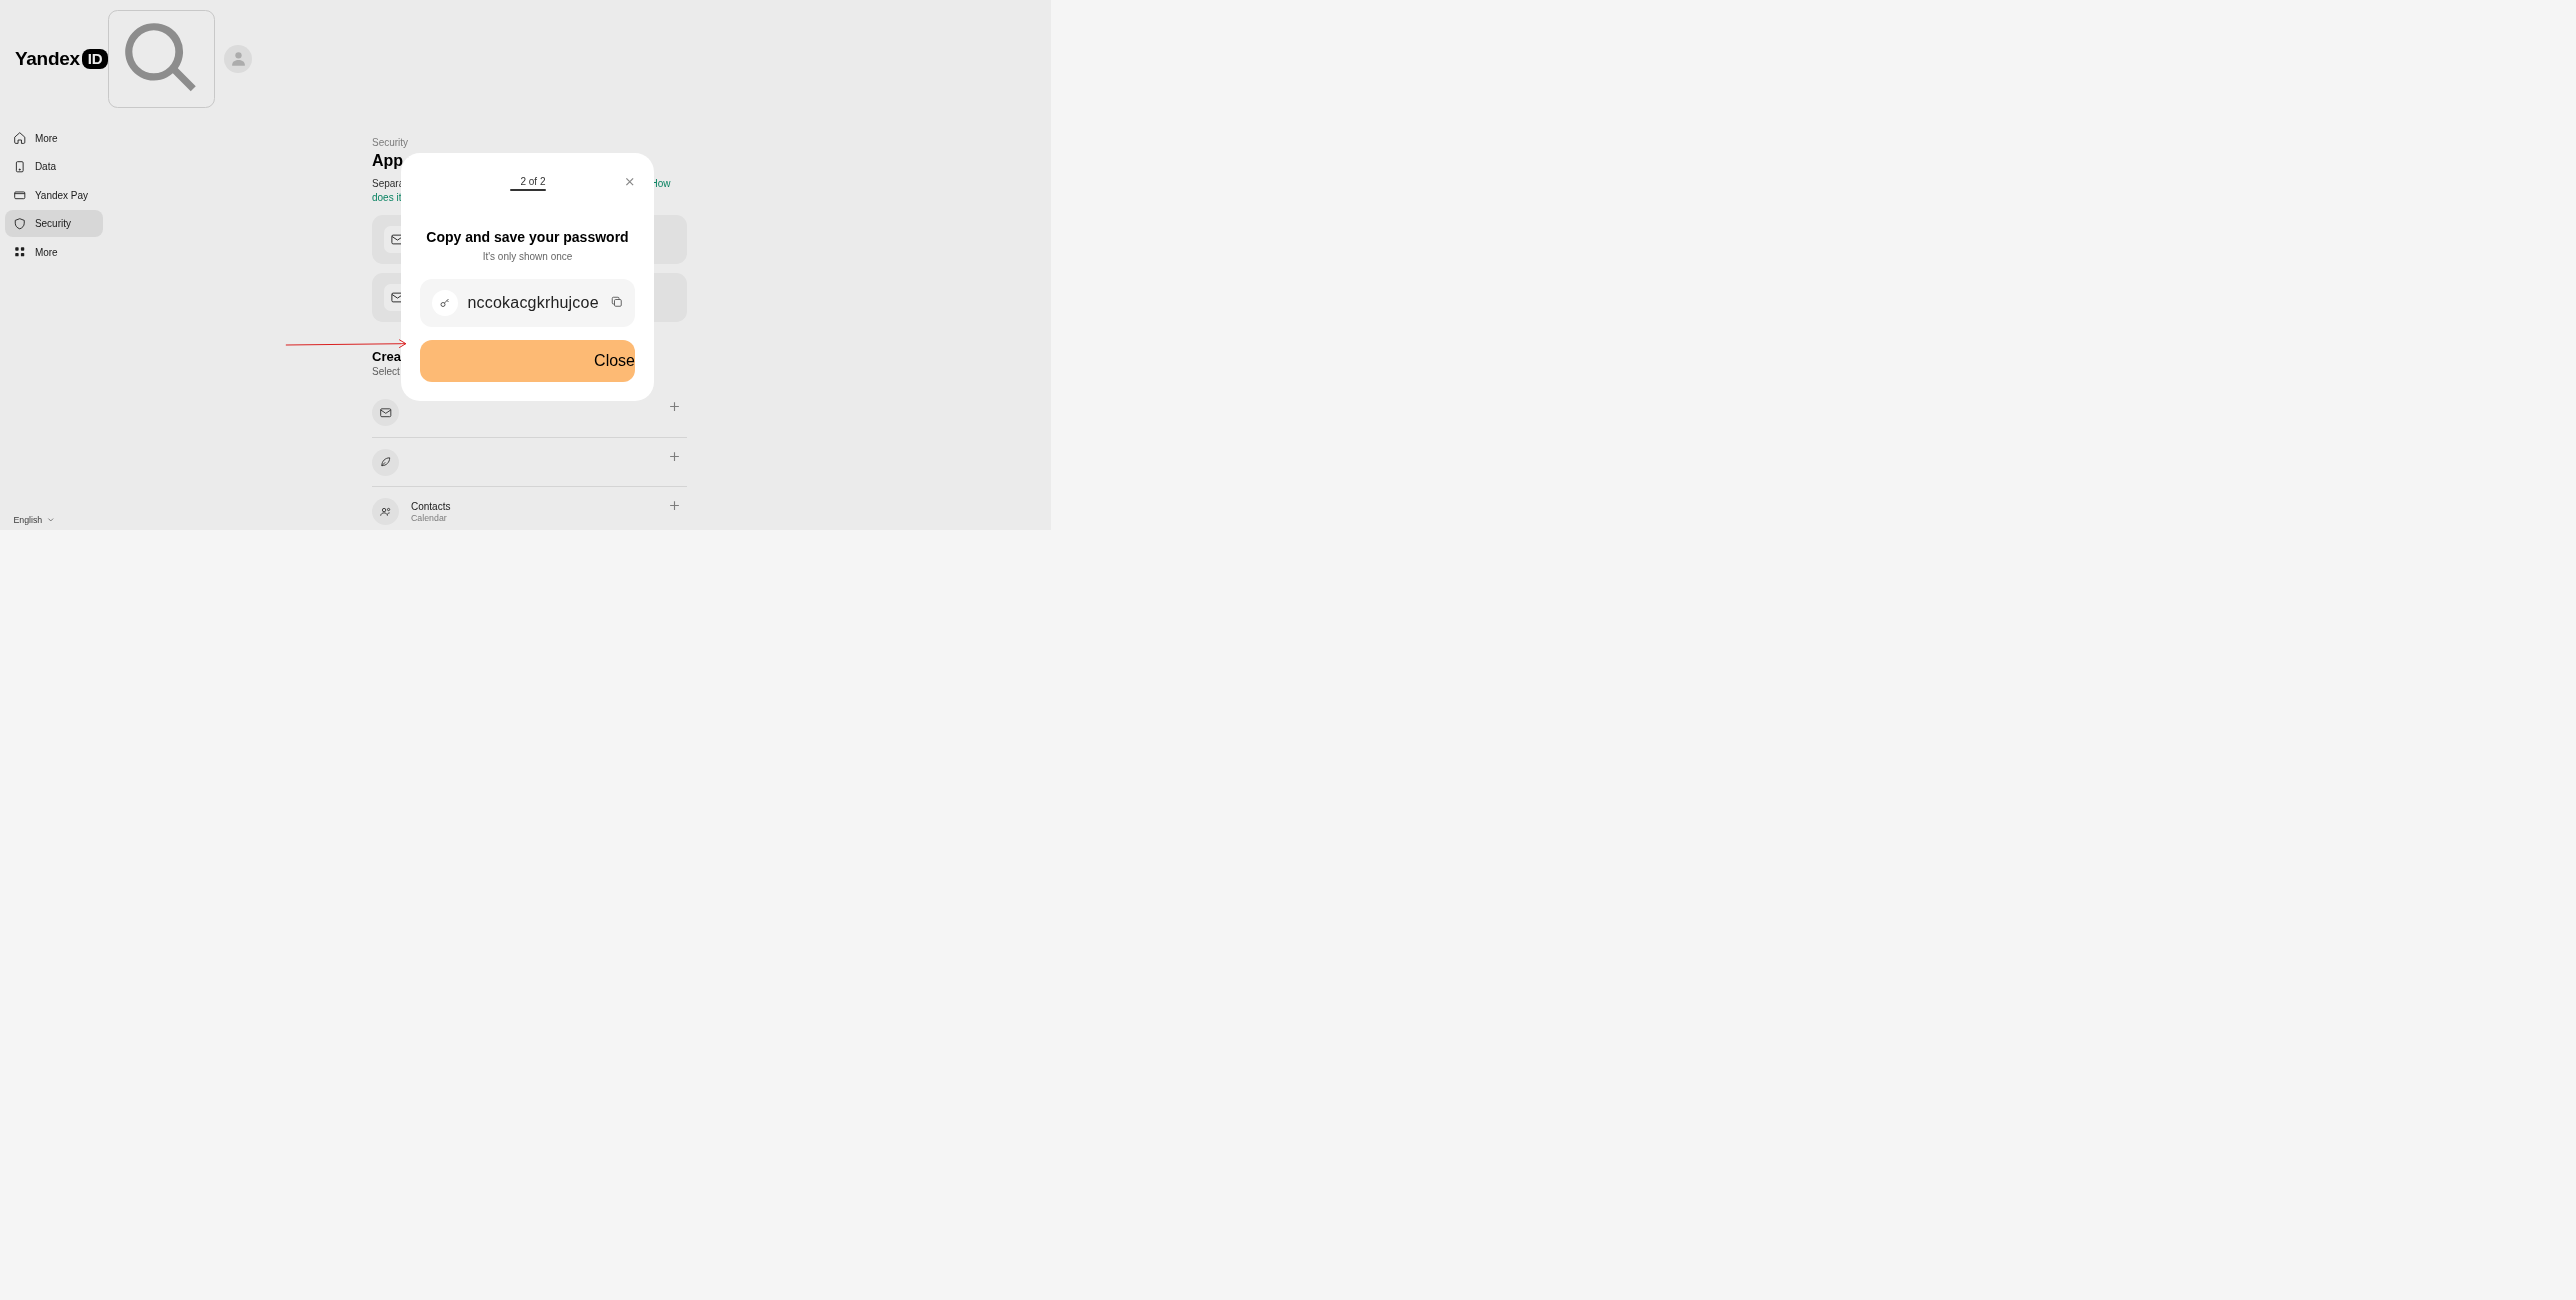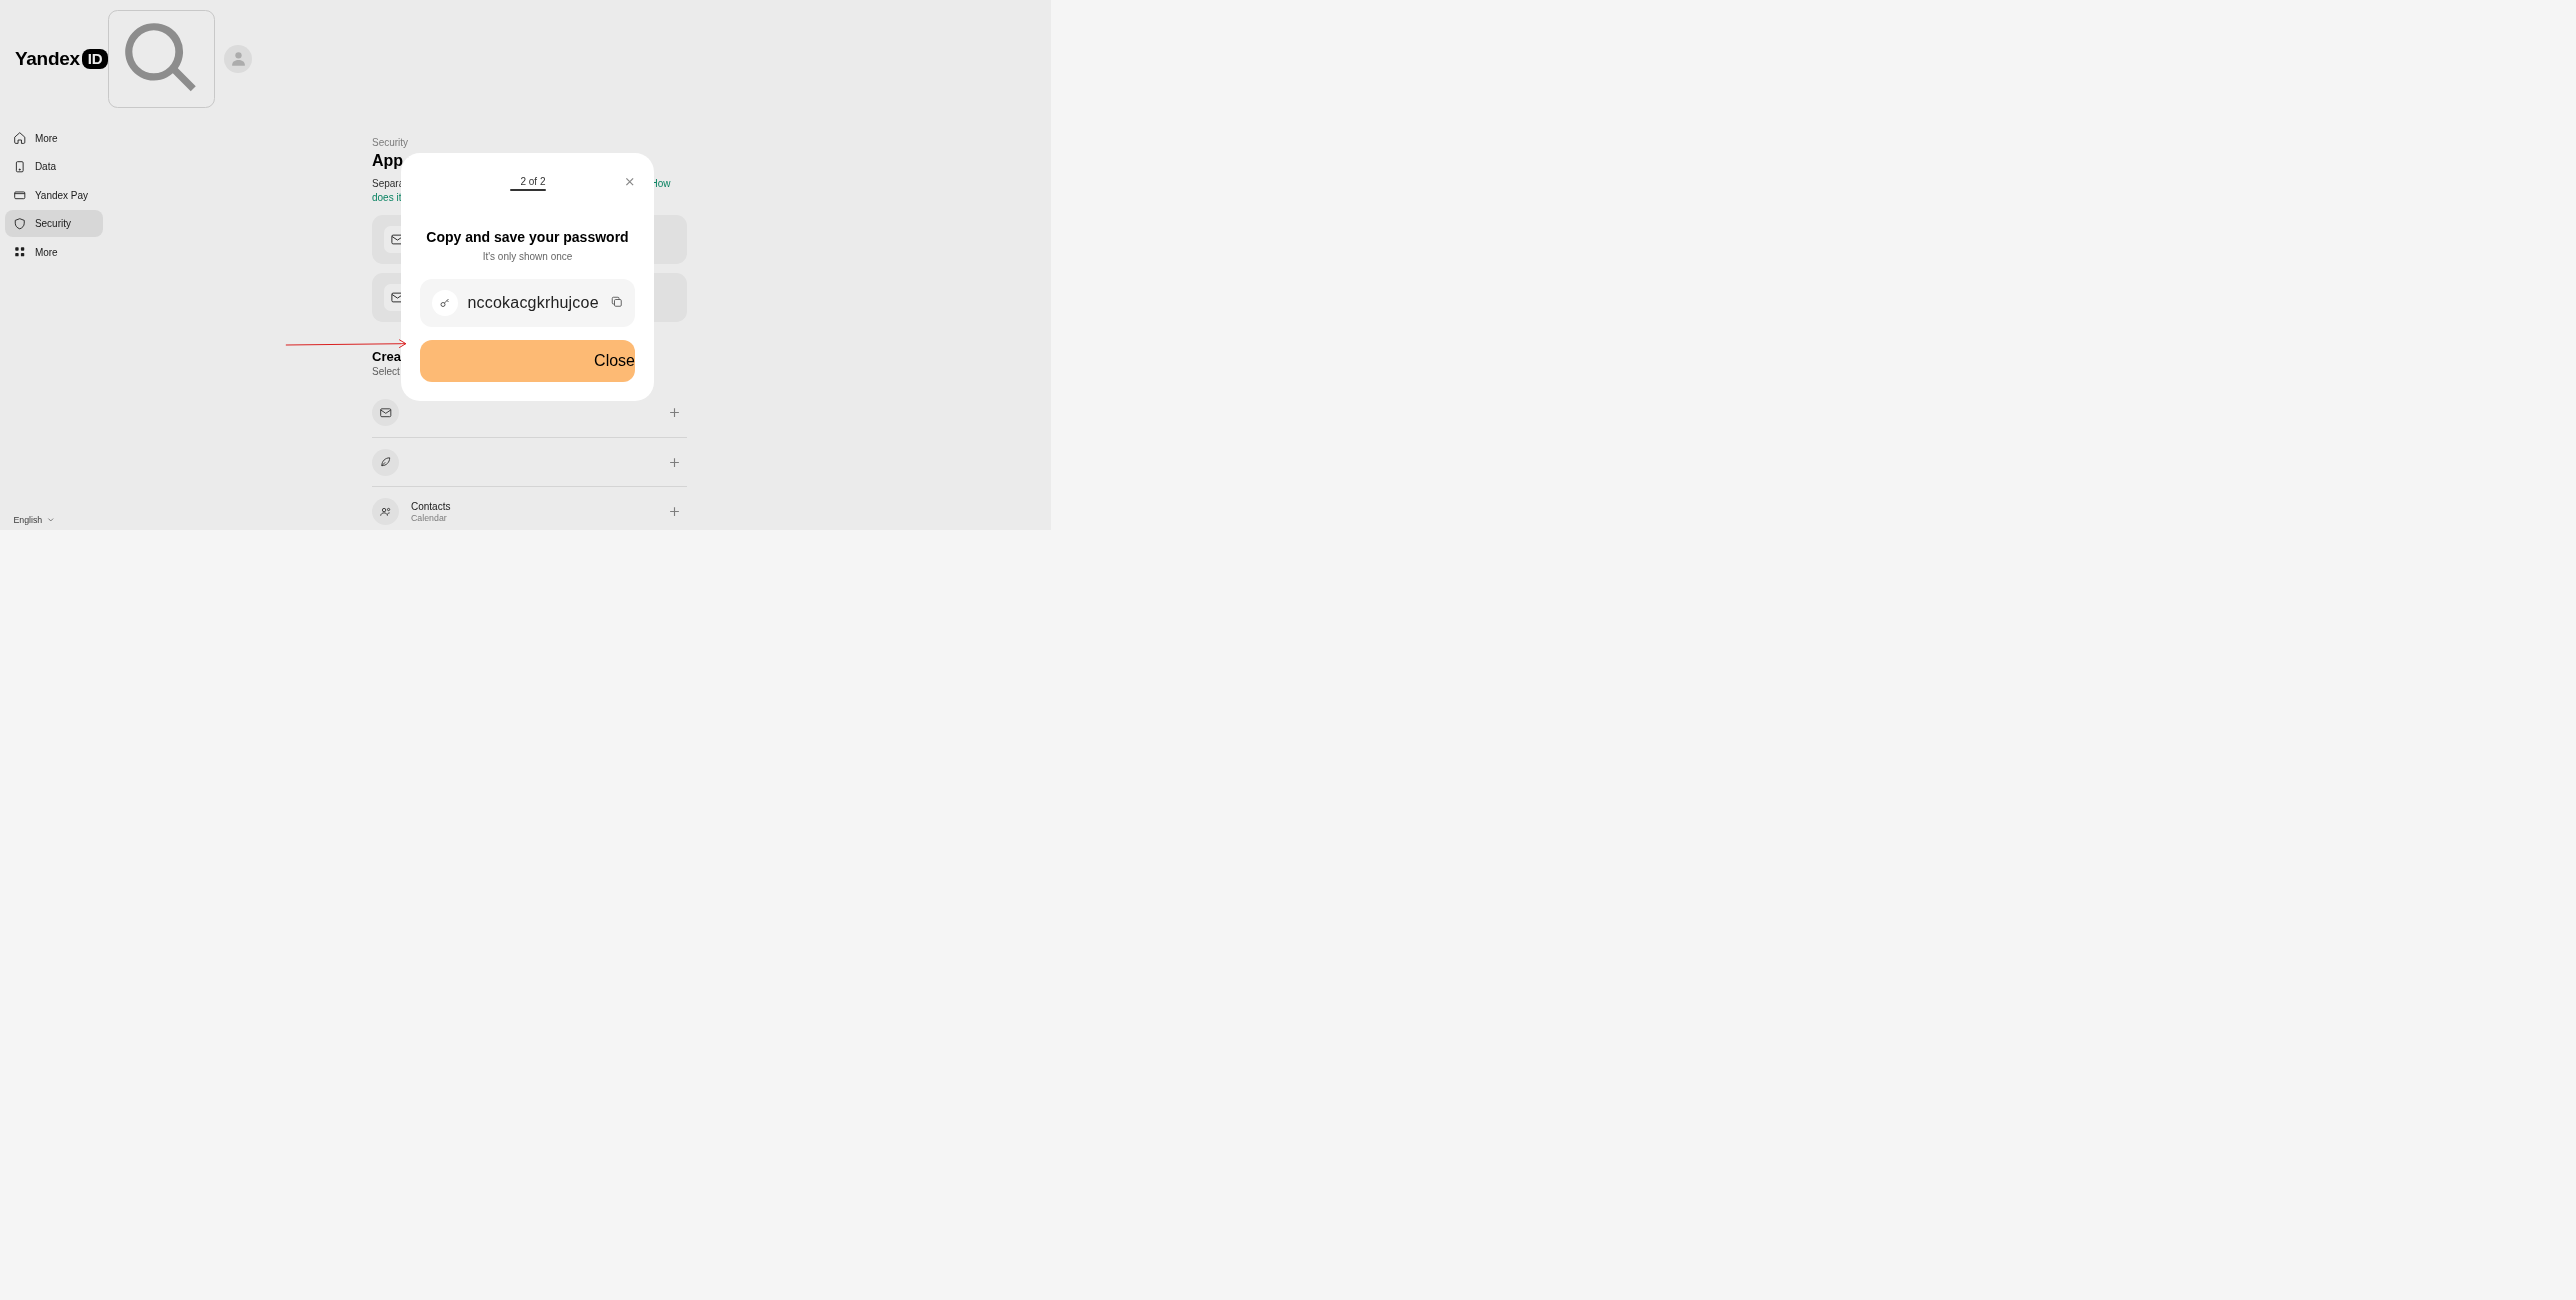--- a/index.html
+++ b/index.html
@@ -43,21 +43,21 @@
     
     .card-row { display: flex; align-items: center; justify-content: space-between; background: #f4f4f4; border-radius: 10.8px; padding: 10.8px 12px; margin-top: 9.5px; }
     .card-left { display: flex; align-items: center; gap: 10.8px; }
     .card-icon-box { width: 27px; height: 27px; border-radius: 6.8px; background: #fff; display: flex; align-items: center; justify-content: center; }
     .card-icon-box svg { width: 15px; height: 15px; stroke: #333; fill: none; stroke-width: 1.6; }
     
     .sect-title { font-size: 13px; font-weight: 600; margin-top: 27px; }
     .sect-sub { font-size: 10px; color: #666; margin-top: 2.7px; }
     
     .list-group { margin-top: 10.8px; }
-    .list-row { display: flex; align-items: center; justify-content: space-between; padding: 10.8px 5.4px 10.8px 0; border-bottom: 0.7px solid #e6e6e6; }
+    .list-row { display: flex; align-items: flex-start; justify-content: space-between; padding: 10.8px 5.4px 10.8px 0; border-bottom: 0.7px solid #e6e6e6; }
     .list-row:last-child { border-bottom: none; }
     .list-left { display: flex; align-items: center; gap: 12px; }
     .list-icon-round { width: 27px; height: 27px; border-radius: 50%; background: #f4f4f4; display: flex; align-items: center; justify-content: center; }
     .list-icon-round svg { width: 13.5px; height: 13.5px; stroke: #333; fill: none; stroke-width: 1.6; }
     .list-texts { display: flex; flex-direction: column; }
     .list-title { font-size: 10px; color: #222; }
     .list-sub { font-size: 8.8px; color: #888; margin-top: 1.4px; }
     .plus-ic { width: 15px; height: 15px; stroke: #888; fill: none; stroke-width: 1.8; }
     
     

